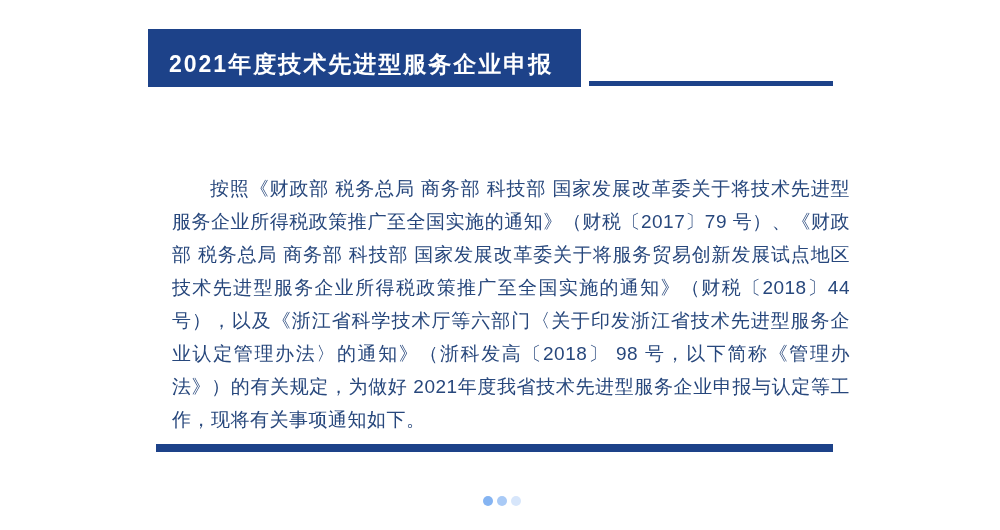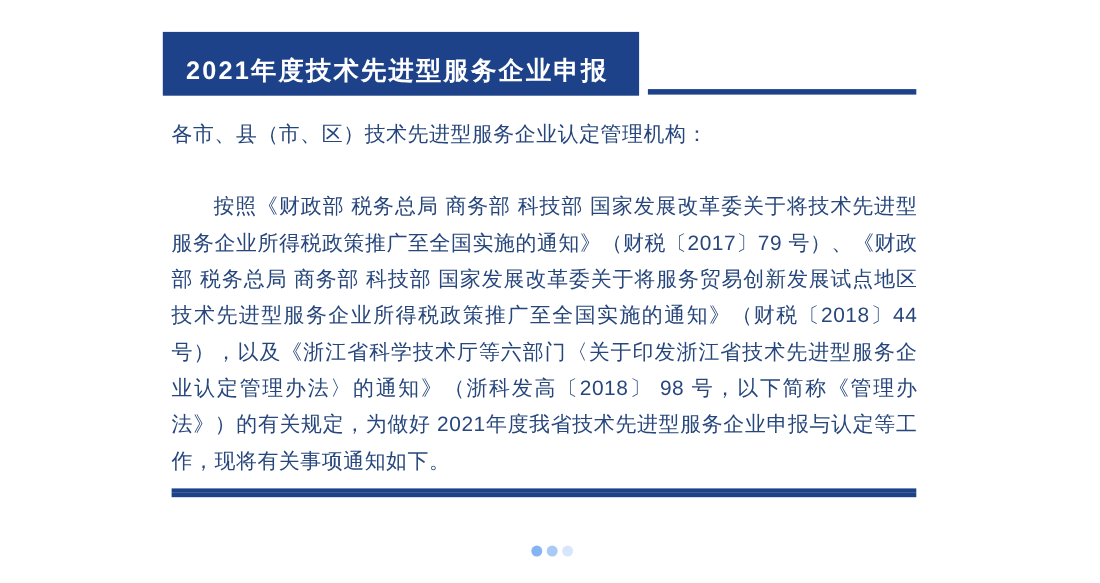--- a/index.html
+++ b/index.html
@@ -46,21 +46,21 @@
     left: 156px;
     top: 106px;
     width: 680px;
     font-size: 19px;
     line-height: 33px;
     color: #27477c;
     letter-spacing: 0.5px;
   }
   .paragraph {
     position: absolute;
-    left: 156px;
+    left: 172px;
     top: 172px;
     width: 678px;
     font-size: 19px;
     line-height: 33px;
     color: #27477c;
     letter-spacing: 0.5px;
     text-indent: 2em;
     text-align: justify;
   }
   .double-divider {
@@ -93,21 +93,20 @@
 <body>
 
 <div class="stage">
 
   <div class="banner" style="background: rgb(29, 66, 137);">
     <span class="banner-title" style="color: rgb(255, 255, 255);">2021年度技术先进型服务企业申报</span>
   </div>
 
   <div class="banner-underline" style="background: rgb(29, 66, 137);"></div>
 
-  <p class="salutation" style="color: rgb(39, 71, 124);">各市、县（市、区）技术先进型服务企业认定管理机构：</p>
 
   <p class="paragraph" style="color: rgb(39, 71, 124);">按照《财政部 税务总局 商务部 科技部 国家发展改革委关于将技术先进型服务企业所得税政策推广至全国实施的通知》（财税〔2017〕79 号）、《财政部 税务总局 商务部 科技部 国家发展改革委关于将服务贸易创新发展试点地区技术先进型服务企业所得税政策推广至全国实施的通知》（财税〔2018〕44 号），以及《浙江省科学技术厅等六部门〈关于印发浙江省技术先进型服务企业认定管理办法〉的通知》（浙科发高〔2018〕 98 号，以下简称《管理办法》）的有关规定，为做好 2021年度我省技术先进型服务企业申报与认定等工作，现将有关事项通知如下。</p>
 
   <div class="double-divider" style="border-top-color: rgb(29, 66, 137); border-bottom-color: rgb(29, 66, 137);"></div>
 
   <div class="dots">
     <span class="dot" aria-label="slide-1" style="background: rgb(133, 180, 242);"></span>
     <span class="dot" aria-label="slide-2" style="background: rgb(169, 202, 246);"></span>
     <span class="dot" aria-label="slide-3" style="background: rgb(215, 230, 251);"></span>
   </div>

